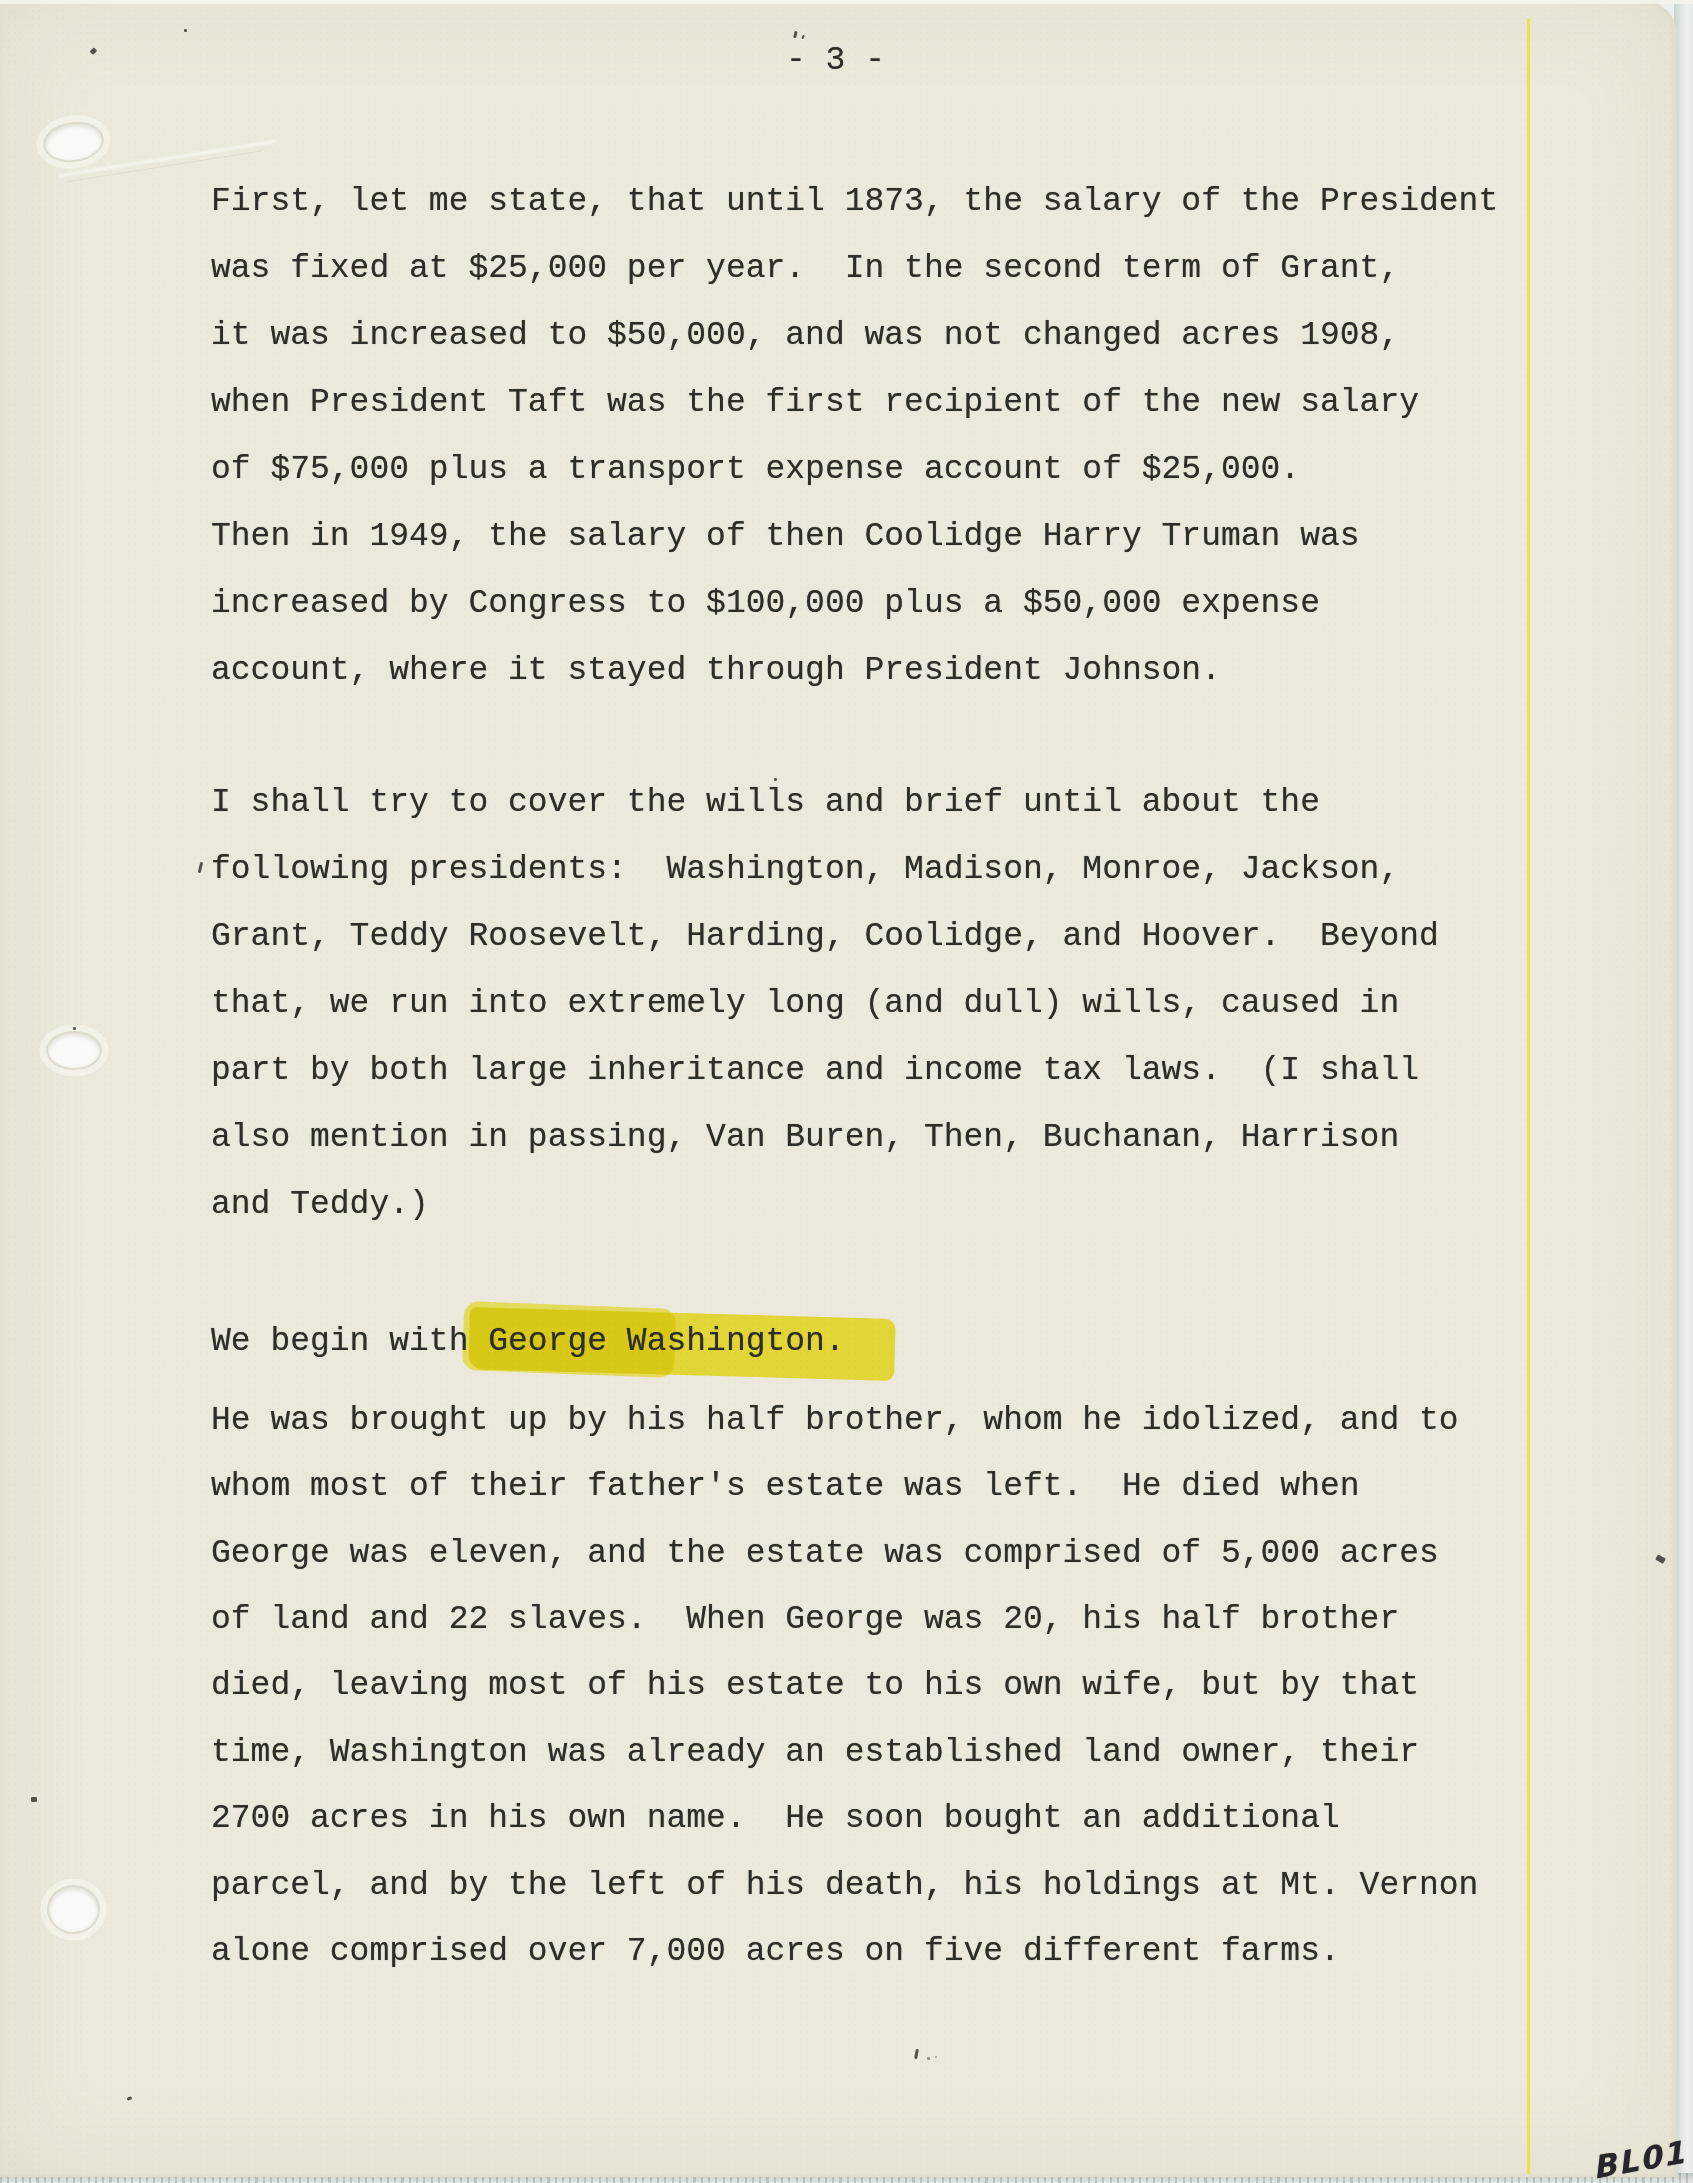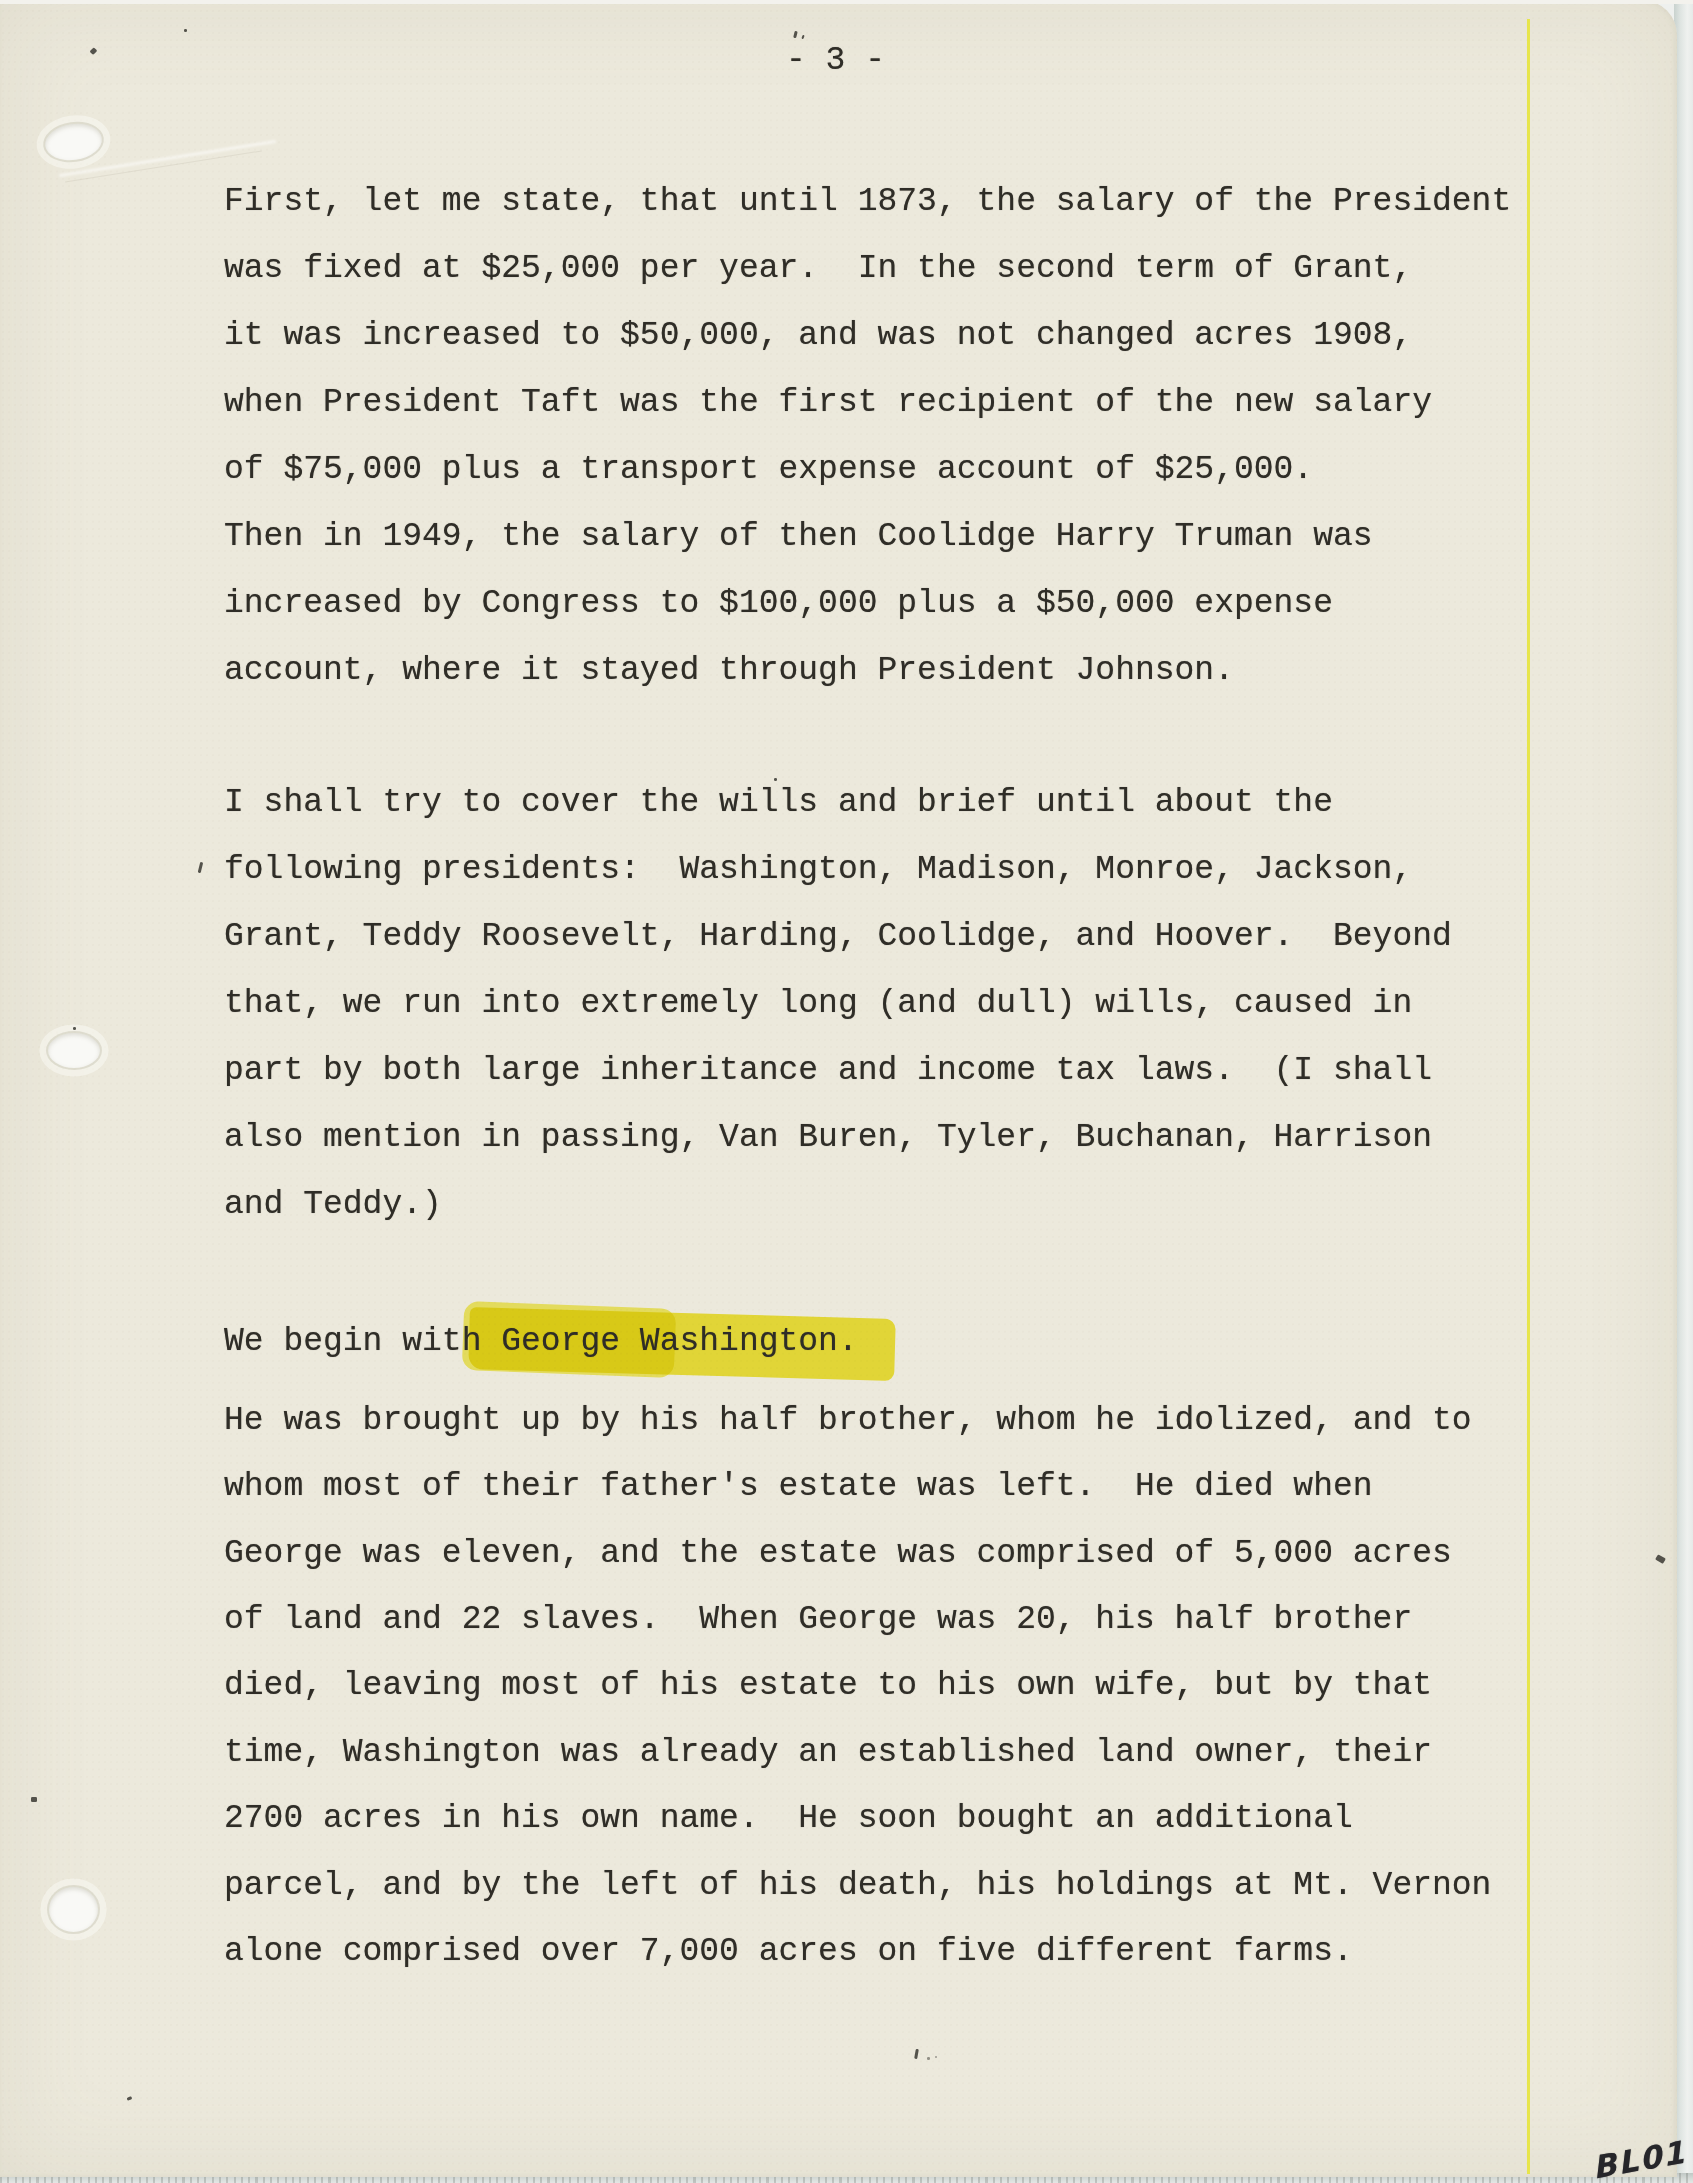--- a/index.html
+++ b/index.html
@@ -61,21 +61,21 @@
     background: #f2e92e; border-radius: 6.6px 10.6px 9.3px 14.6px;
     transform: rotate(1.6deg); mix-blend-mode: multiply; opacity: 0.92; z-index: 2;
   }
   .hl-blob {
     position: absolute; left: 463px; top: 1305px; width: 212px; height: 69px;
     background: #f3eb3a; border-radius: 14.6px; transform: rotate(2.2deg);
     mix-blend-mode: multiply; opacity: 0.75; z-index: 2;
   }
   
   .tline {
-    position: absolute; left: 224px;
+    position: absolute; left: 211px;
     font-size: 33px; line-height: 37px; white-space: pre;
     color: #2f2d27; text-shadow: 0 0 0.8px rgba(47,45,39,0.55);
     z-index: 4;
   }
   .page-number { left: 786px; }
   
   .speck { position: absolute; background: #3a3832; border-radius: 1.3px; z-index: 3; opacity: 0.85; }
   
   .handwriting {
     position: absolute; left: 1595px; top: 2141px; z-index: 4;
@@ -111,21 +111,21 @@
 <div class="tline" style="top:451px">of $75,000 plus a transport expense account of $25,000.</div>
 <div class="tline" style="top:518px">Then in 1949, the salary of then Coolidge Harry Truman was</div>
 <div class="tline" style="top:585px">increased by Congress to $100,000 plus a $50,000 expense</div>
 <div class="tline" style="top:652px">account, where it stayed through President Johnson.</div>
 
 <div class="tline" style="top:784px">I shall try to cover the wills and brief until about the</div>
 <div class="tline" style="top:851px">following presidents:  Washington, Madison, Monroe, Jackson,</div>
 <div class="tline" style="top:918px">Grant, Teddy Roosevelt, Harding, Coolidge, and Hoover.  Beyond</div>
 <div class="tline" style="top:985px">that, we run into extremely long (and dull) wills, caused in</div>
 <div class="tline" style="top:1052px">part by both large inheritance and income tax laws.  (I shall</div>
-<div class="tline" style="top:1119px">also mention in passing, Van Buren, Tyler, Buchanan, Harrison</div>
+<div class="tline" style="top:1119px">also mention in passing, Van Buren, Then, Buchanan, Harrison</div>
 <div class="tline" style="top:1186px">and Teddy.)</div>
 
 <div class="hl-blob"></div>
 <div class="hl-main"></div>
 
 <div class="tline" style="top:1323px"><span>We begin with </span><span>George Washington.</span></div>
 
 <div class="tline" style="top:1402px">He was brought up by his half brother, whom he idolized, and to</div>
 <div class="tline" style="top:1468px">whom most of their father's estate was left.  He died when</div>
 <div class="tline" style="top:1535px">George was eleven, and the estate was comprised of 5,000 acres</div>

